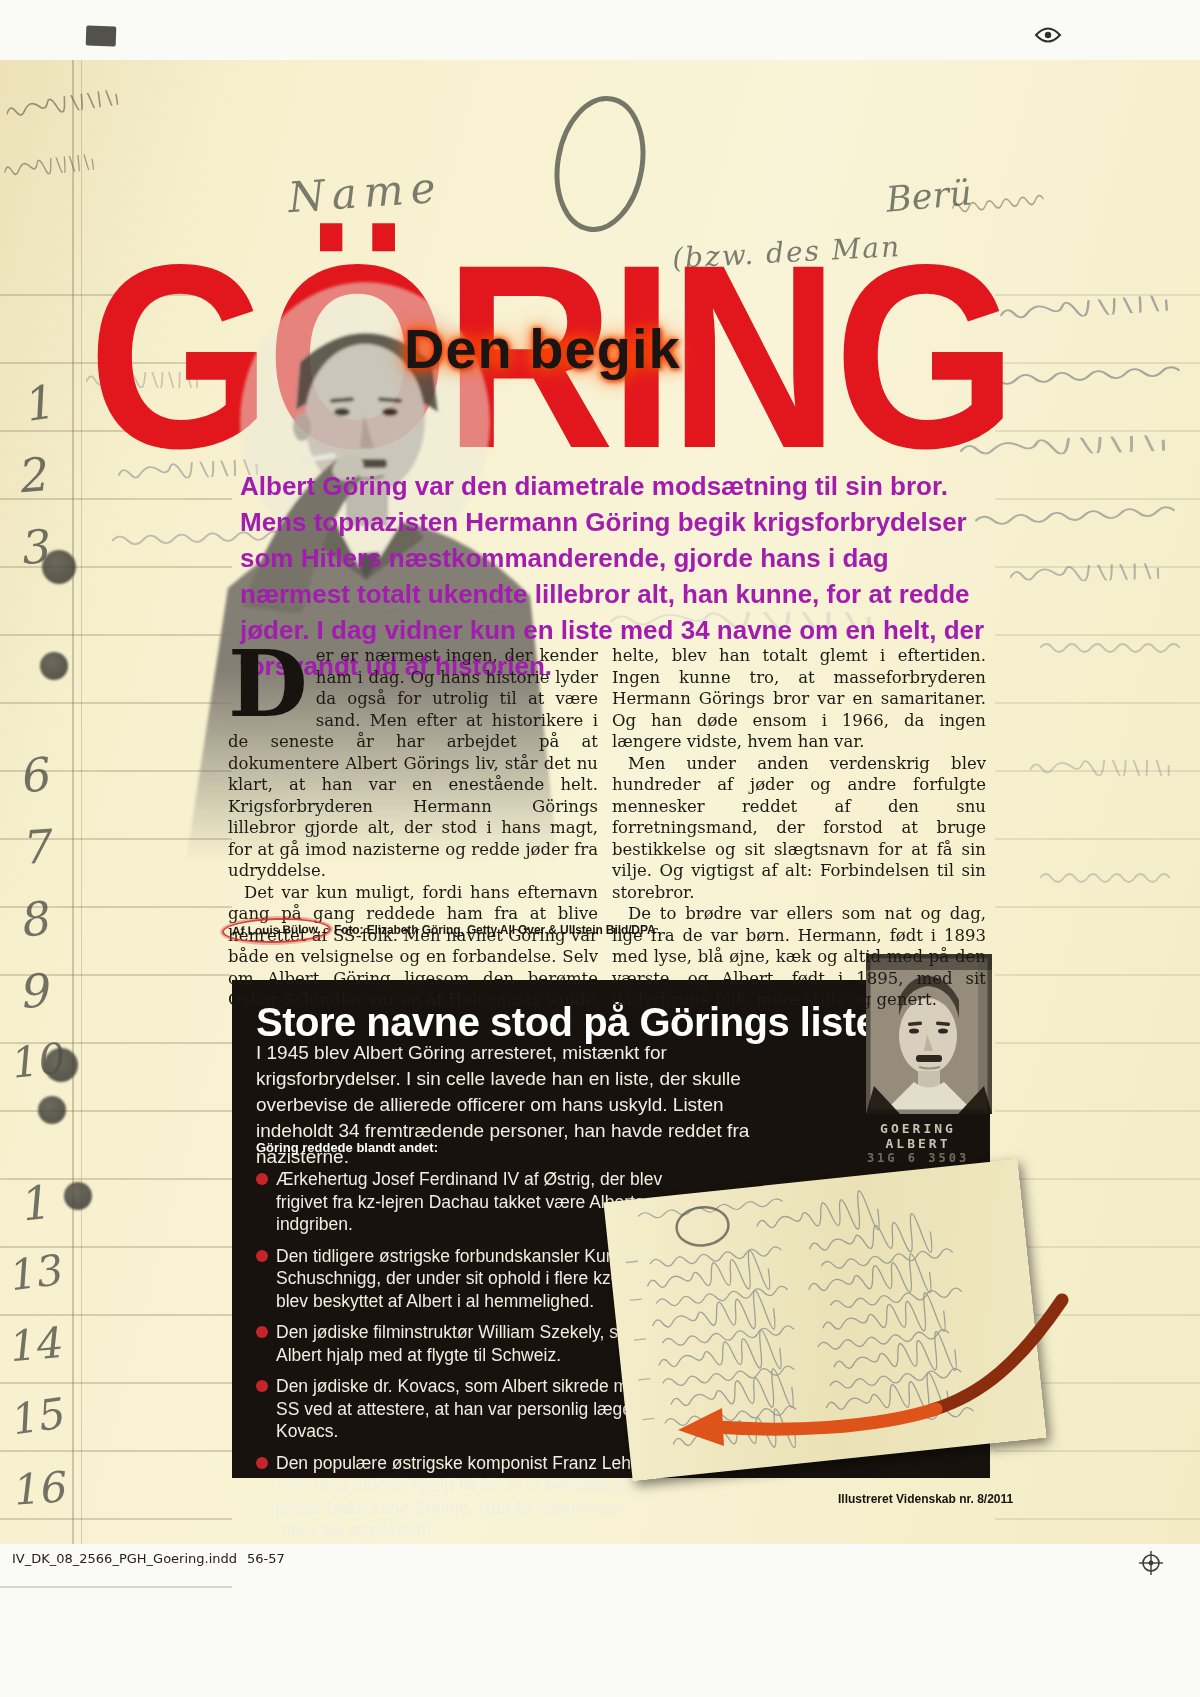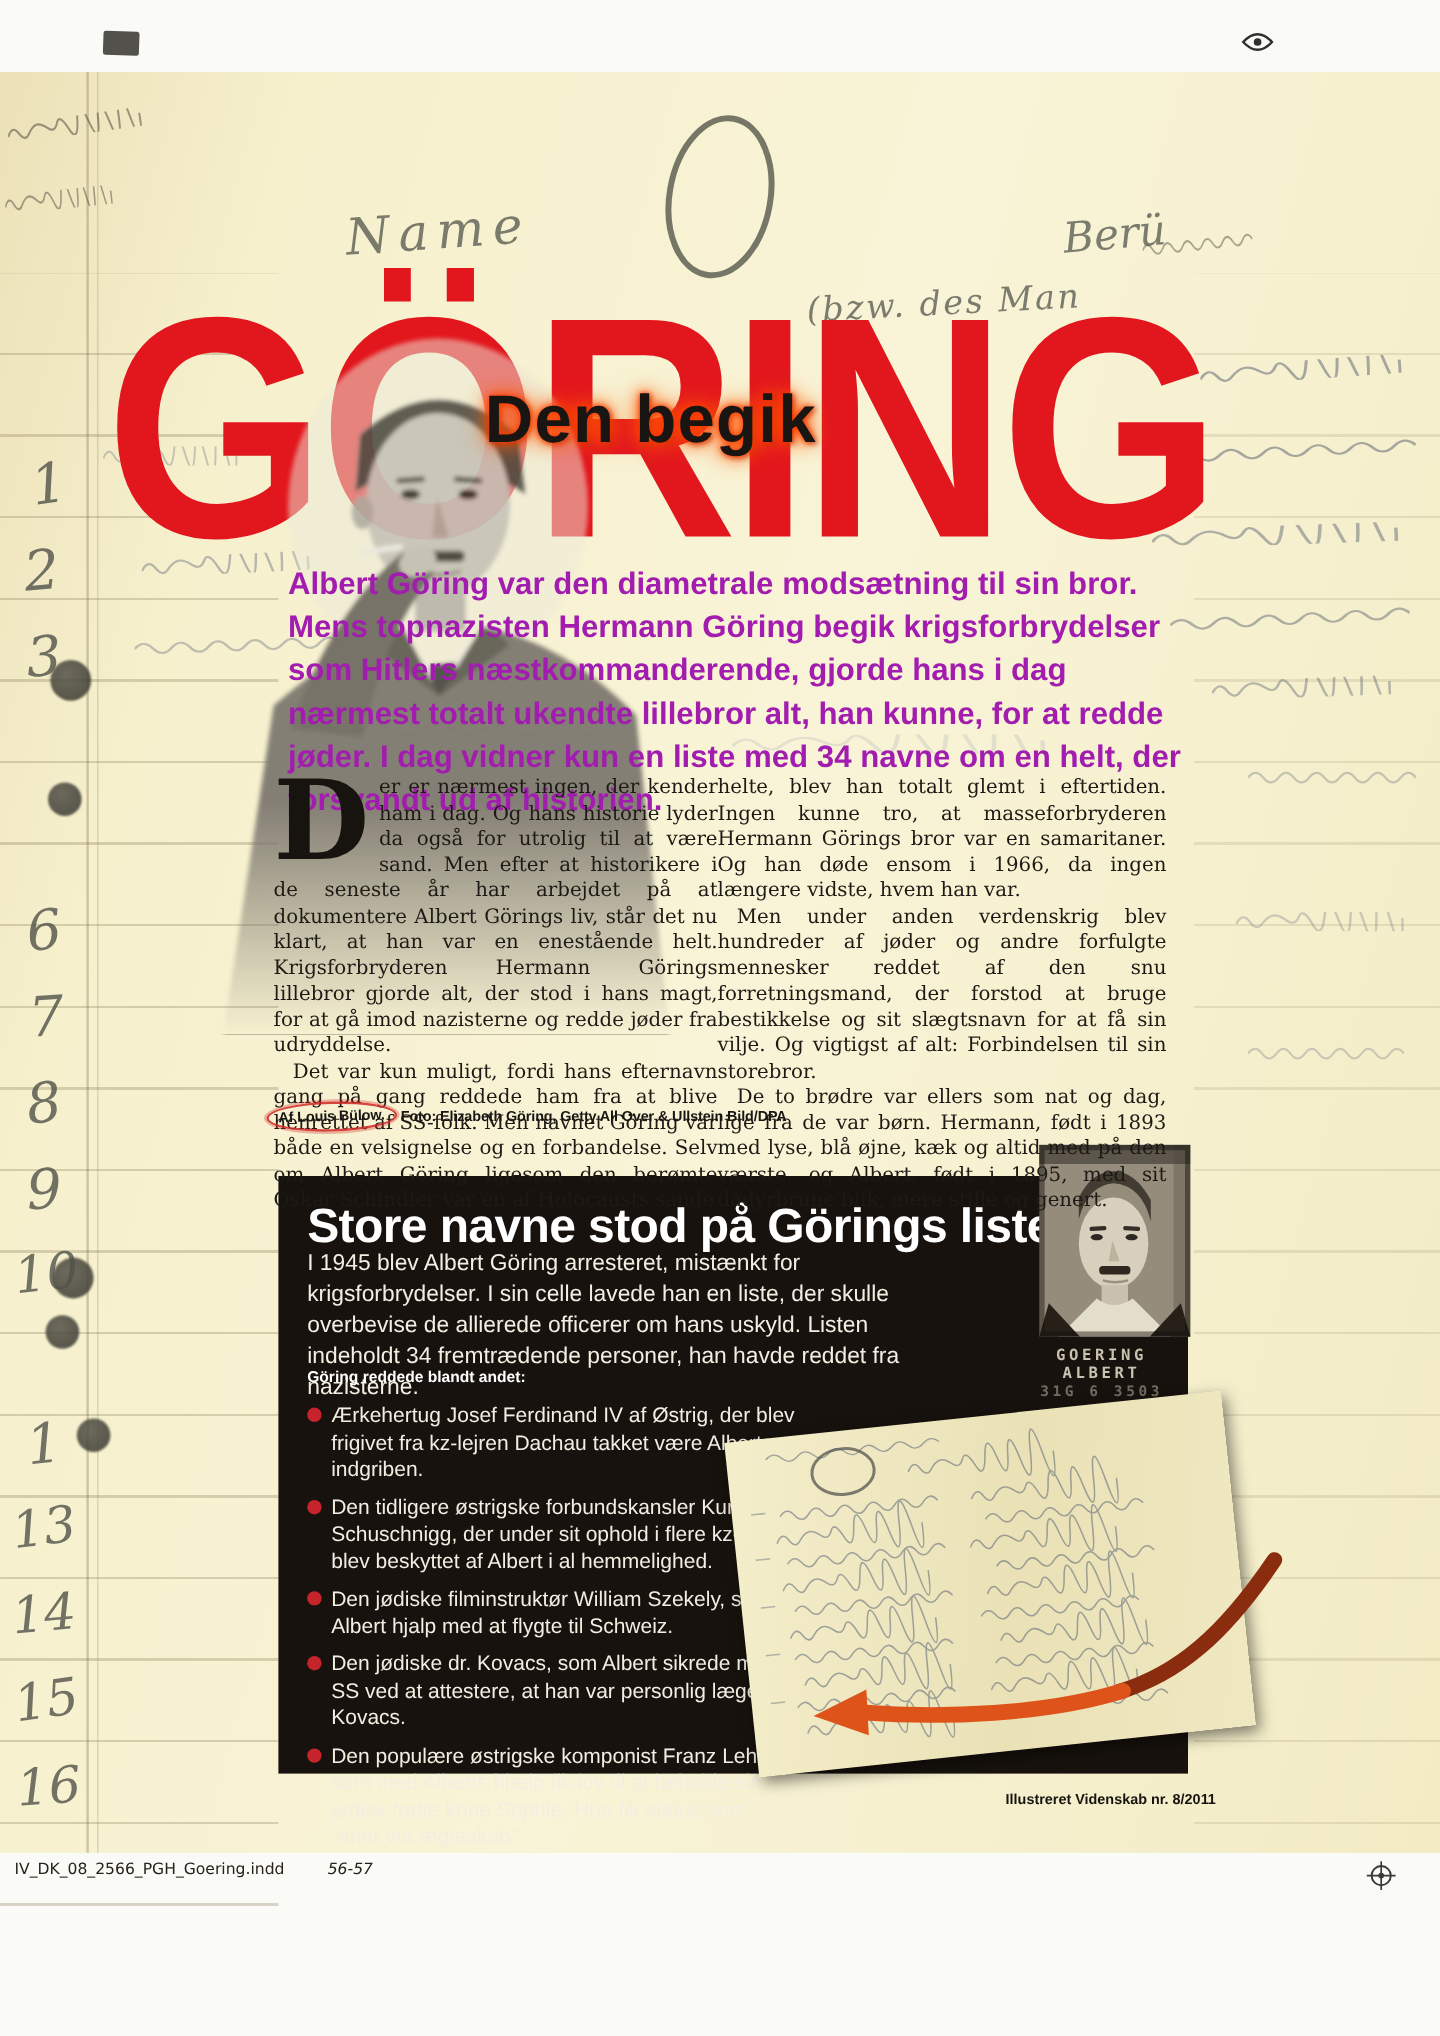--- a/index.html
+++ b/index.html
@@ -27,21 +27,21 @@
         color:#e2171d;letter-spacing:-6px;transform:scaleX(.9);transform-origin:left top;white-space:nowrap;}
   #figureWrap{position:absolute;left:150px;top:262px;width:460px;height:600px;z-index:3;opacity:.94;}
   #denGode{position:absolute;left:404px;top:316px;z-index:4;font-size:56px;font-weight:bold;color:#181512;
         letter-spacing:1px;text-shadow:0 0 5px #ff3800,0 0 12px #ff4d00,0 0 22px #ff6a00,2px 2px 4px rgba(120,20,0,.55);}
   #intro{position:absolute;left:240px;top:468px;width:758px;z-index:5;font-size:26px;font-weight:bold;
         line-height:36px;color:#a21caf;}
   
   .bodycol{position:absolute;top:645px;z-index:5;font-family:"DejaVu Serif",serif;font-size:16.5px;
         line-height:21.5px;color:#1d1a15;text-align:justify;}
   #col1{left:228px;width:370px;}
-  #col2{left:598px;width:374px;}
+  #col2{left:612px;width:374px;}
   .bodycol p{margin:0;}
   .bodycol p.ind{text-indent:16px;}
   #dropcap{float:left;font-family:"DejaVu Serif",serif;font-weight:bold;font-size:92px;line-height:70px;
         padding:4px 8px 0 0;color:#17130e;}
   #byline{position:absolute;left:222px;top:918px;z-index:6;font-size:12px;font-weight:bold;color:#191613;
         white-space:nowrap;letter-spacing:-.1px;}
   .circled{display:inline-block;padding:3px 8px 4px 8px;border:2.5px solid rgba(208,38,38,.85);
         border-radius:50%;box-shadow:0 0 0 2px rgba(208,38,38,.30);transform:rotate(-1.5deg);}
   
   #listbox{position:absolute;left:232px;top:980px;width:758px;height:498px;background:#17120d;z-index:2;}
@@ -58,21 +58,21 @@
   #placard .faded{font-size:12px;opacity:.5;}
   
   #listPhoto{position:absolute;left:617px;top:1180px;width:416px;height:280px;z-index:4;
         transform:rotate(-6deg);background:linear-gradient(100deg,#f4eecb 0%,#eae1b6 55%,#f0e8c1 100%);
         box-shadow:3px 5px 12px rgba(0,0,0,.5);}
   #arrowWrap{position:absolute;left:600px;top:1240px;width:480px;height:230px;z-index:5;}
   #credit{position:absolute;left:838px;top:1444px;z-index:6;font-size:12px;font-weight:bold;color:#17130f;margin-top:48px;}
   
   #footer{position:absolute;left:12px;top:1551px;font-size:13px;color:#26221c;z-index:5;
         font-family:"DejaVu Sans",sans-serif;}
-  #footer .pages{margin-left:36px;font-style:italic;}
+  #footer .pages{margin-left:10px;}
   #regMark{position:absolute;left:1138px;top:1550px;z-index:5;}
   #printerMark{position:absolute;left:1034px;top:26px;z-index:5;}
   #cropBlob{position:absolute;left:86px;top:26px;width:30px;height:20px;background:#35332e;opacity:.85;
         border-radius:2px;transform:rotate(2deg);z-index:5;}
 </style>
 </head>
 <body>
 
 <svg width="0" height="0" style="position:absolute" aria-hidden="true">
   <defs>

